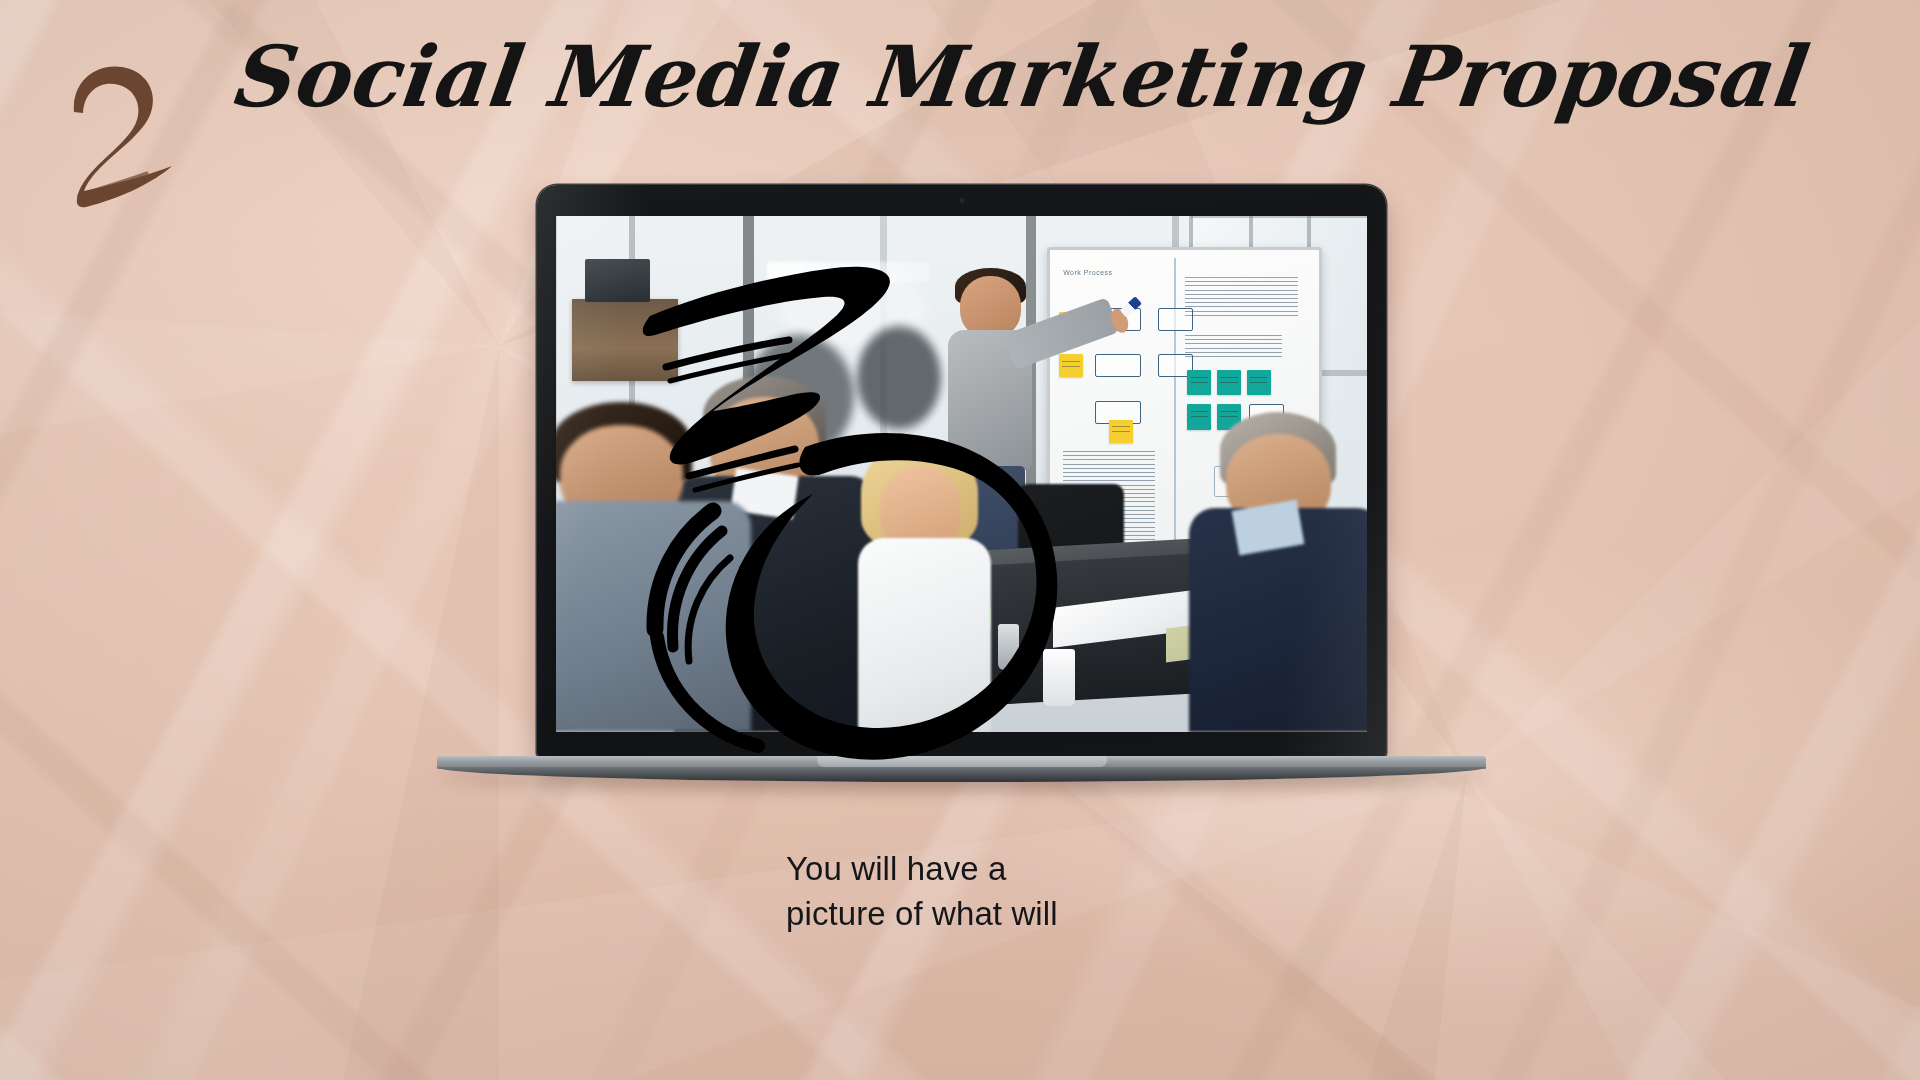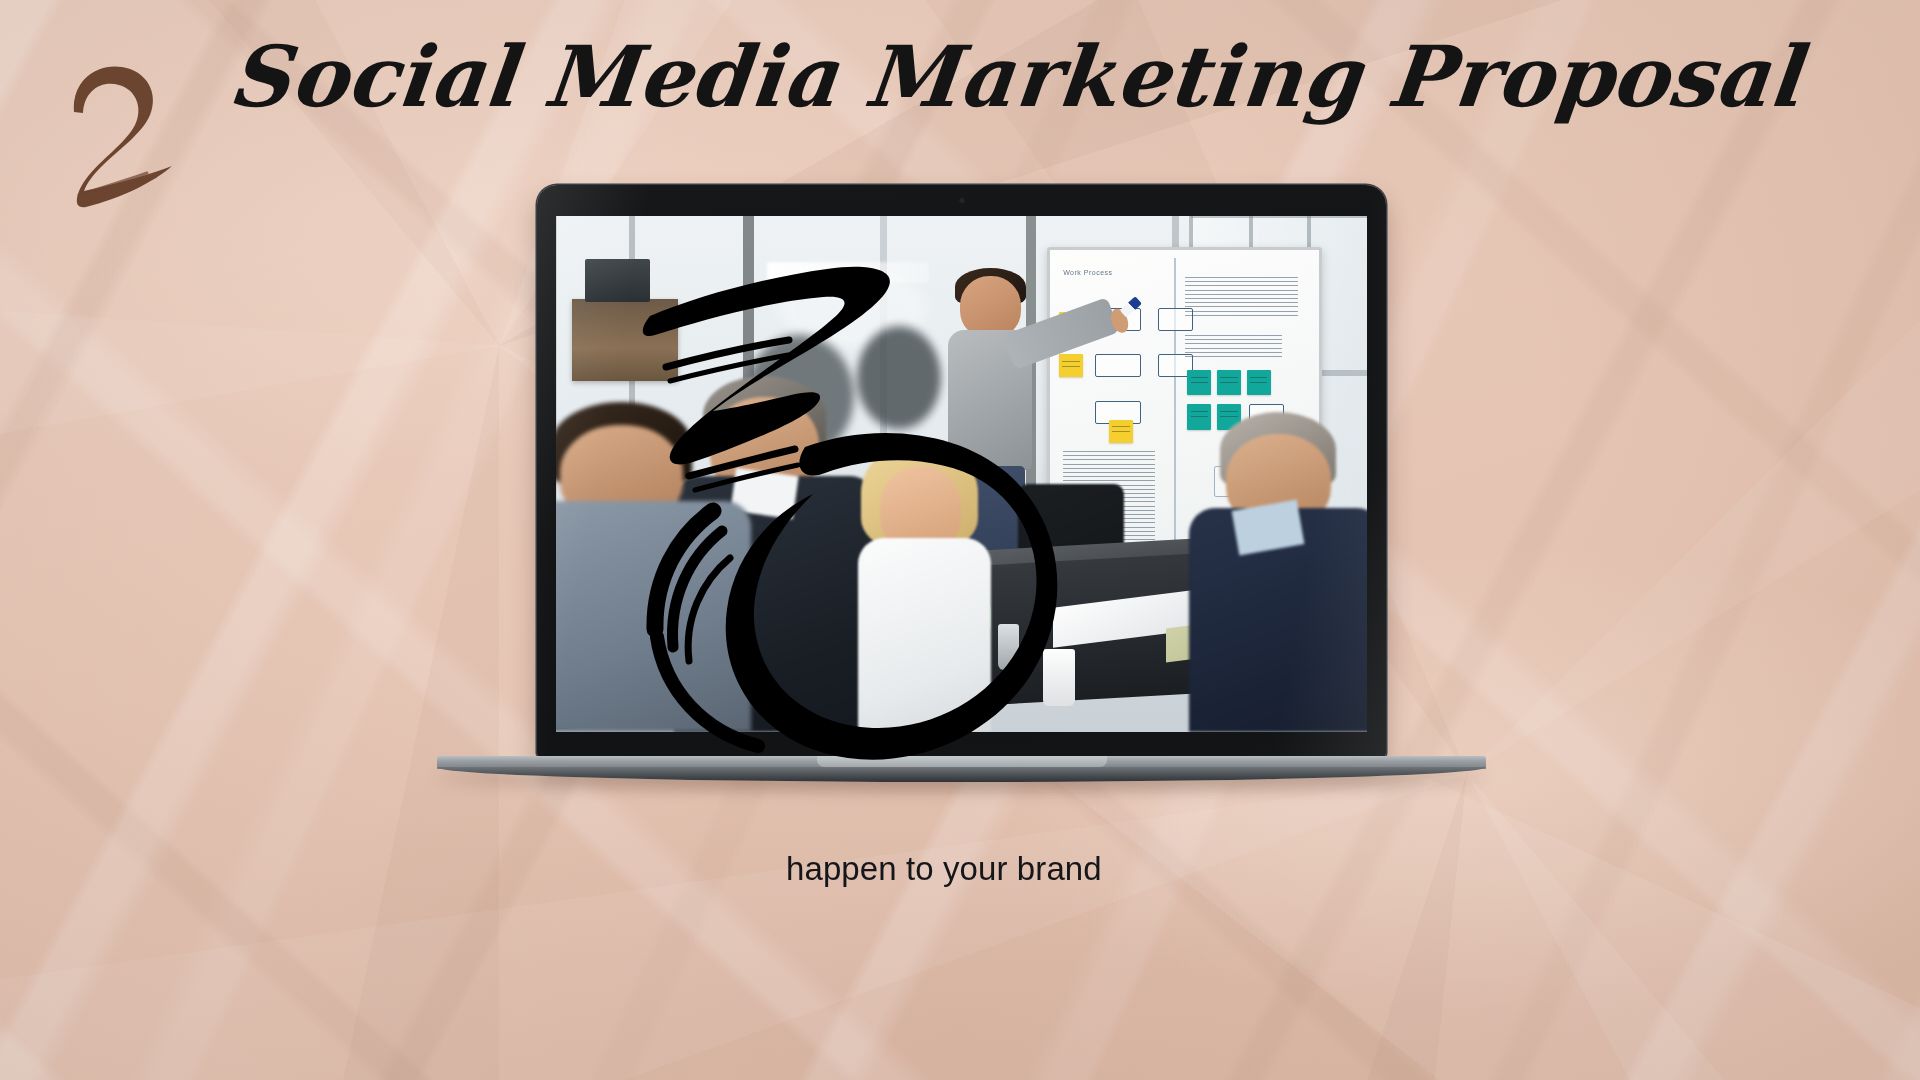--- a/index.html
+++ b/index.html
@@ -479,16 +479,17 @@
           <path d="M136,462 C132,414 152,372 185,346" stroke="#000" stroke-width="11" fill="none" stroke-linecap="round"></path>
           <path d="M152,476 C147,434 165,396 193,373" stroke="#000" stroke-width="7" fill="none" stroke-linecap="round"></path>
           <path d="M120,452 C128,506 167,547 221,561" stroke="#000" stroke-width="14" fill="none" stroke-linecap="round"></path>
         </g>
       </svg>
     </div>
 
   </div>
 
   <div id="body-copy">
-    <span class="ln">happen to your brand</span>
+    <span class="ln">You will have a</span>
+    <span class="ln">picture of what will</span>
   </div>
 
 </div>
 
 </body></html>

